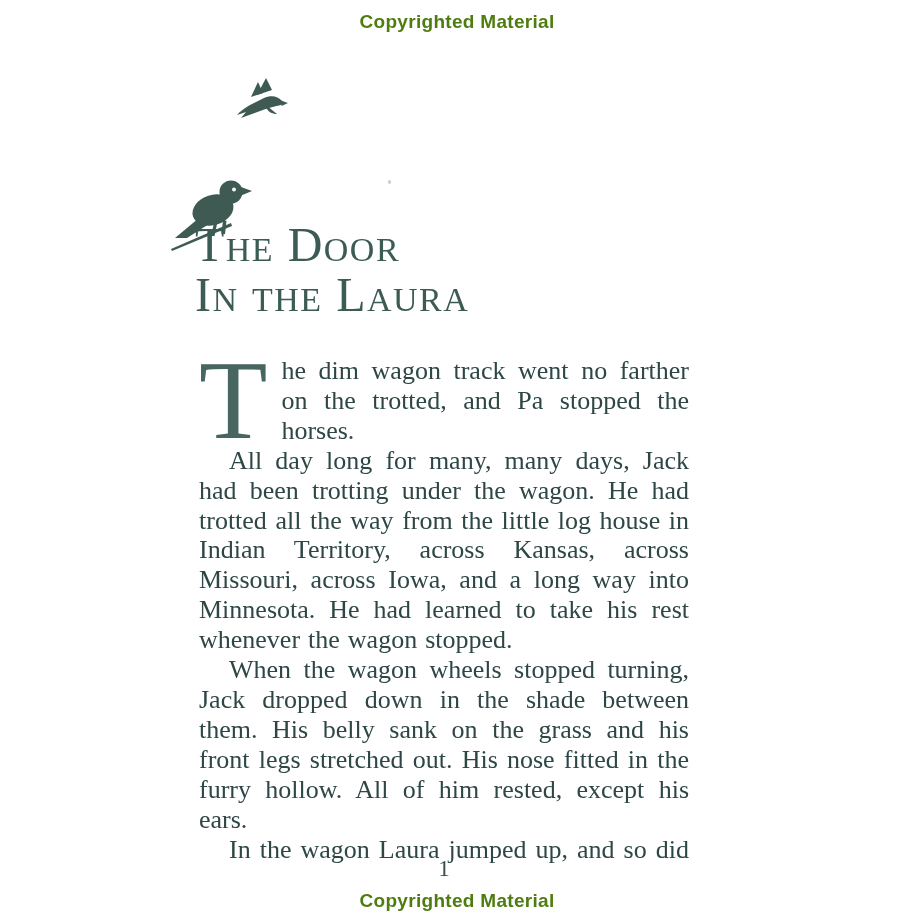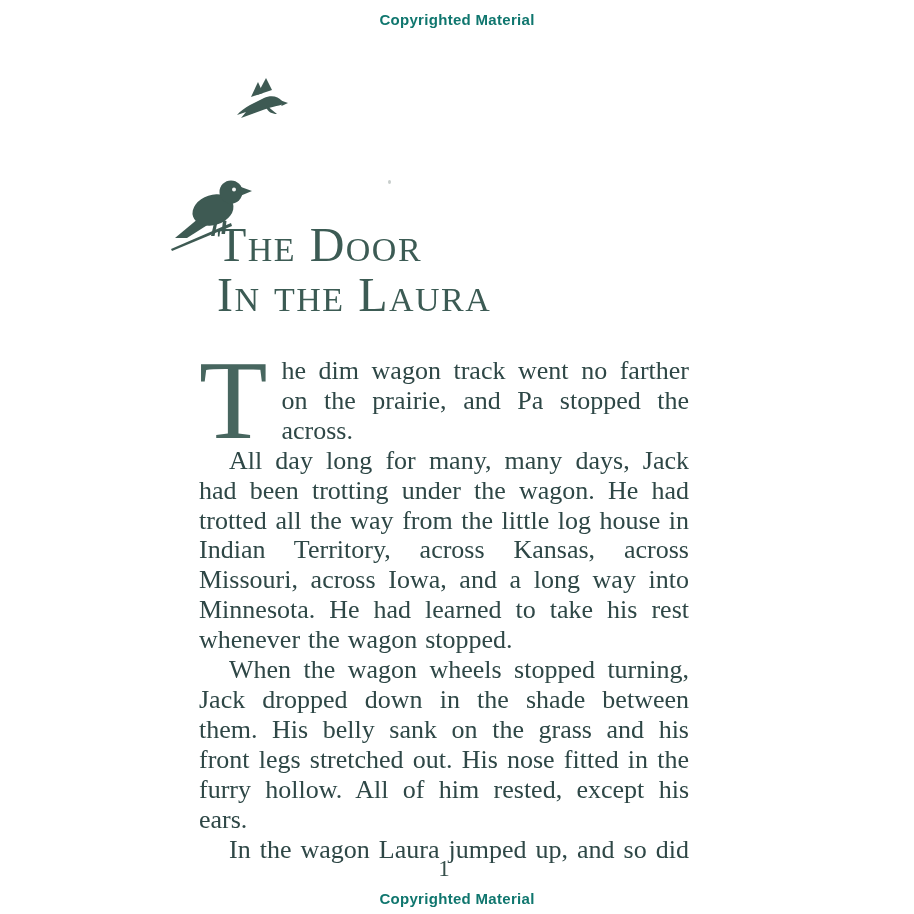--- a/index.html
+++ b/index.html
@@ -13,23 +13,23 @@
     width: 914px; height: 914px;
     background: #ffffff;
     overflow: hidden;
   }
   .copyright {
     position: absolute;
     left: 0; width: 100%;
     text-align: center;
     font-family: "Liberation Sans", sans-serif;
     font-weight: bold;
-    font-size: 15px;
+    font-size: 19px;
     letter-spacing: 0.3px;
-    color: #0f766e;
+    color: #4d7c0f;
   }
   .copyright.top { top: 11px; }
   .copyright.bottom { top: 890px; }
 
   .flying-bird {
     position: absolute;
     left: 235px; top: 77px;
     width: 54px; height: 42px;
   }
   .perched-bird {
@@ -41,21 +41,21 @@
     position: absolute;
     left: 388px; top: 180px;
     width: 3px; height: 4px;
     border-radius: 50%;
     background: #9aa5a3;
     opacity: 0.55;
   }
 
   .chapter-title {
     position: absolute;
-    left: 217px; top: 220px;
+    left: 195px; top: 220px;
     margin: 0;
     font-family: "Liberation Serif", serif;
     font-weight: normal;
     font-variant: small-caps;
     font-size: 48px;
     line-height: 50px;
     letter-spacing: 1.5px;
     color: #3c5b54;
   }
 
@@ -126,21 +126,21 @@
 
   <div class="speck"></div>
 
   <h1 class="chapter-title">
     <span>The Door</span><br>
     <span>In the Laura</span>
   </h1>
 
   <div class="text-block">
     <p class="opening">
-      <span class="dropcap">T</span><span>he dim wagon track went no farther on the prairie, and Pa stopped the across.</span>
+      <span class="dropcap">T</span><span>he dim wagon track went no farther on the trotted, and Pa stopped the horses.</span>
     </p>
     <p>All day long for many, many days, Jack had been trotting under the wagon. He had trotted all the way from the little log house in Indian Territory, across Kansas, across Missouri, across Iowa, and a long way into Minnesota. He had learned to take his rest whenever the wagon stopped.</p>
     <p>When the wagon wheels stopped turning, Jack dropped down in the shade between them. His belly sank on the grass and his front legs stretched out. His nose fitted in the furry hollow. All of him rested, except his ears.</p>
     <p class="continued">In the wagon Laura jumped up, and so did</p>
   </div>
 
   <div class="page-number">1</div>
 
   <div class="copyright bottom">Copyrighted Material</div>
 

